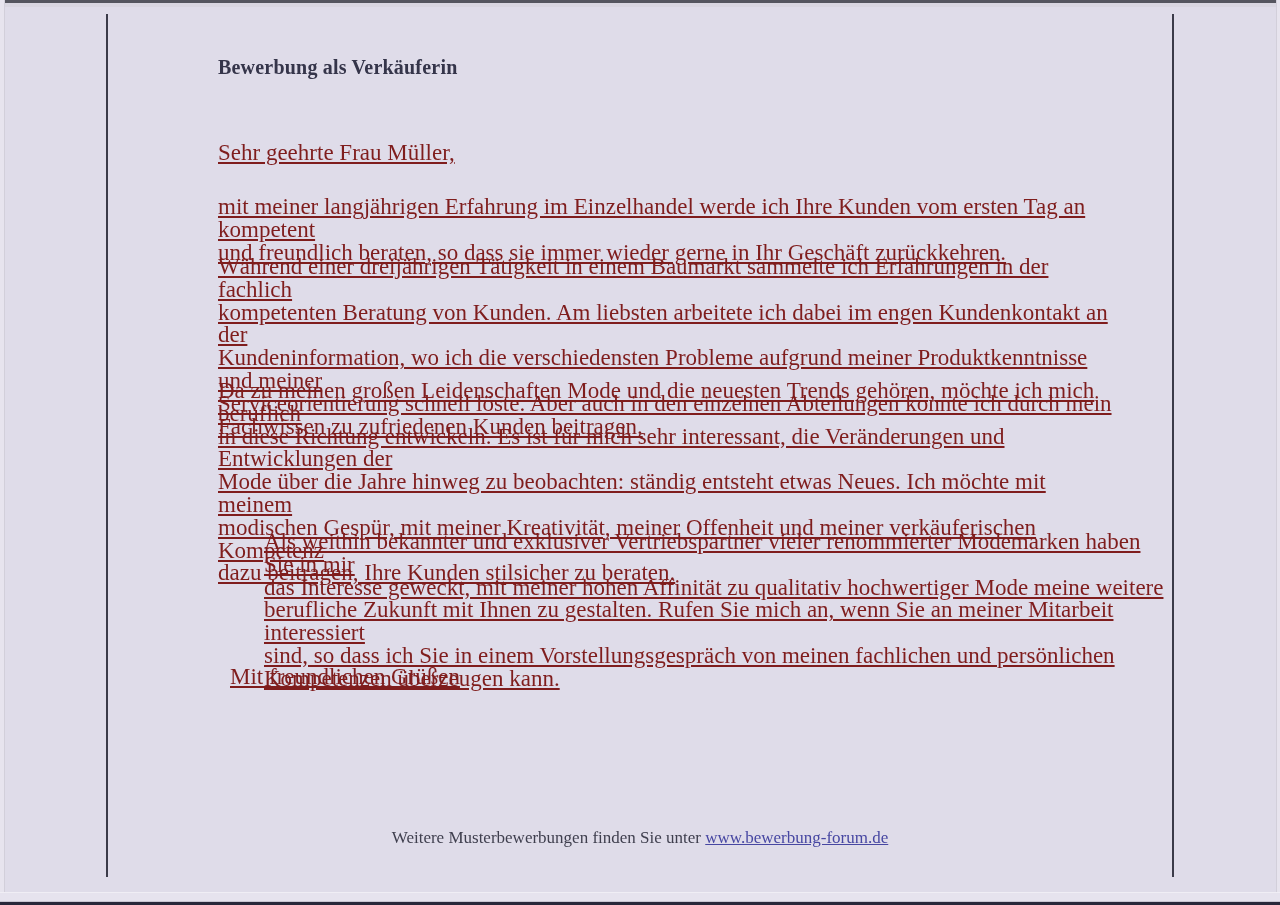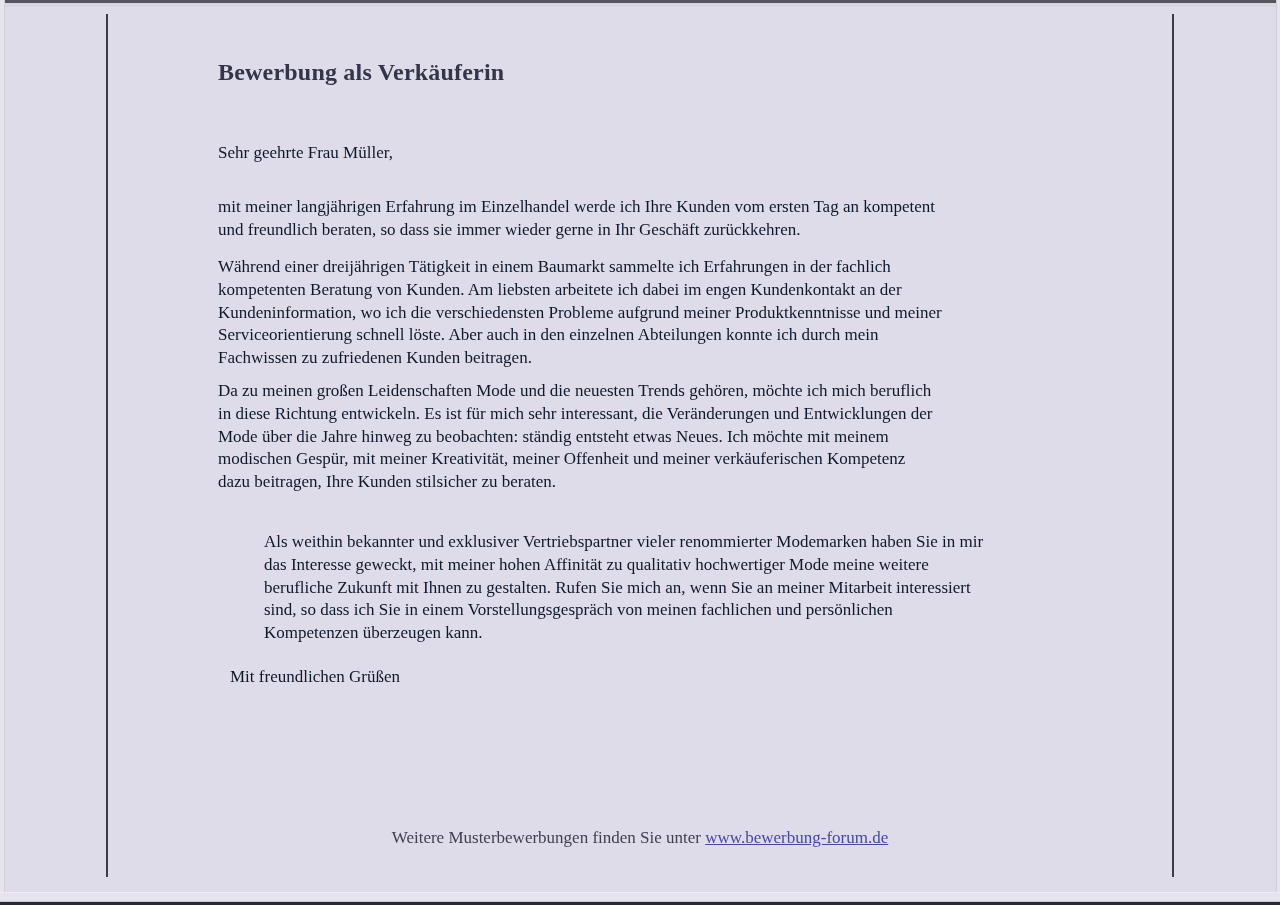--- a/index.html
+++ b/index.html
@@ -53,34 +53,35 @@
     background: #3b3b49;
   }
   .rule.left  { left: 106px; }
   .rule.right { left: 1172px; }
 
   
   .title {
     position: absolute;
     left: 218px;
     top: 43px;
-    font-size: 24px;
+    font-size: 20px;
     font-weight: bold;
     color: #35354a;
     letter-spacing: 0.2px;
     text-align: center;
   }
   .textblock {
     position: absolute;
     left: 218px;
     width: 900px;
-    font-size: 17px;
+    font-size: 23px;
     line-height: 22.8px;
     white-space: pre-line;
-    color: #0f172a;
+    color: #7f1d1d;
+    text-decoration: underline;
   }
   .salutation { top: 142px; }
   .para-1 { top: 196px; }
   .para-2 { top: 256px; }
   .para-3 { top: 380px; }
   .para-4 { top: 531px; margin-left: 46px; }
   .closing { top: 666px; margin-left: 12px; }
 
   .footer {
     position: absolute;

